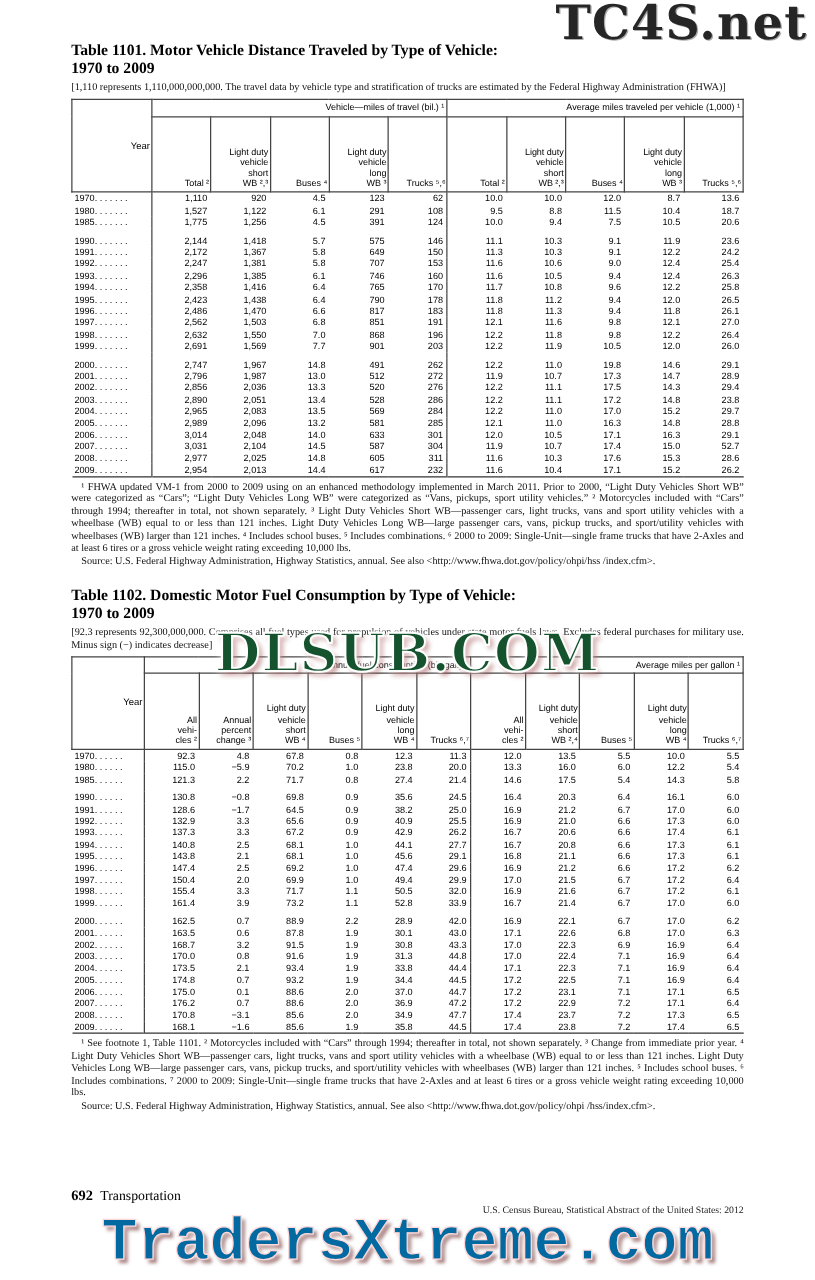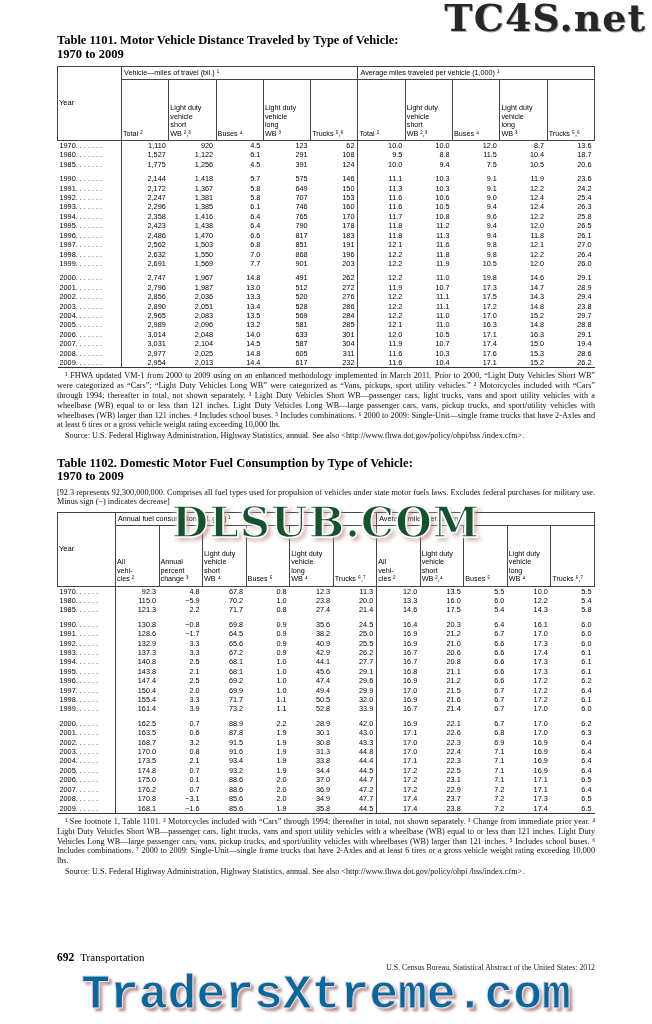--- a/index.html
+++ b/index.html
@@ -18,21 +18,21 @@
   .tbl-note {
     margin-top:4px; font-size:8.2px; line-height:9.3px; text-align:justify; color:#111;
   }
 
   table.data {
     margin-top:5px; width:100%; border-collapse:collapse; table-layout:fixed;
     font-family:"Liberation Sans", sans-serif; font-size:7.3px; color:#000;
     border-bottom:1px solid #333;
   }
   table.data thead th {
-    border:0.7px solid #444; font-weight:normal; text-align:left;
+    border:0.7px solid #444; font-weight:normal; text-align:right;
     vertical-align:bottom; white-space:pre-line;
     font-size:7.2px; line-height:8.4px; padding:2px 1px 2px;
   }
   table.data thead th.year-head { vertical-align:middle; font-size:7.6px; }
   table.data thead th.group-head { vertical-align:middle; padding:2px 2px; }
   table.data thead th.col-head { padding-top:24px; }
   table.data tbody td {
     text-align:right; white-space:nowrap; overflow:hidden;
     line-height:9.4px; padding:0 3px 0 1px;
   }
@@ -79,20 +79,21 @@
     white-space:nowrap;
   }
 </style>
 </head>
 <body>
 
 <div class="page">
 
   <h1 class="tbl-title">Table 1101. Motor Vehicle Distance Traveled by Type of Vehicle:
 1970 to 2009</h1>
+  <p class="tbl-note">[1,110 represents 1,110,000,000,000. The travel data by vehicle type and stratification of trucks are estimated by the Federal Highway Administration (FHWA)]</p>
   <table class="data">
       <colgroup>
         <col style="width: 64px;">
         <col>
         <col>
         <col>
         <col>
         <col>
         <col>
         <col>
@@ -422,21 +423,21 @@
           <td class="year vr">2007. . . . . . .</td>
           <td>3,031</td>
           <td>2,104</td>
           <td>14.5</td>
           <td>587</td>
           <td class="vr">304</td>
           <td>11.9</td>
           <td>10.7</td>
           <td>17.4</td>
           <td>15.0</td>
-          <td>19.4</td>
+          <td>52.7</td>
         </tr>
         <tr>
           <td class="year vr">2008. . . . . . .</td>
           <td>2,977</td>
           <td>2,025</td>
           <td>14.8</td>
           <td>605</td>
           <td class="vr">311</td>
           <td>11.6</td>
           <td>10.3</td>

